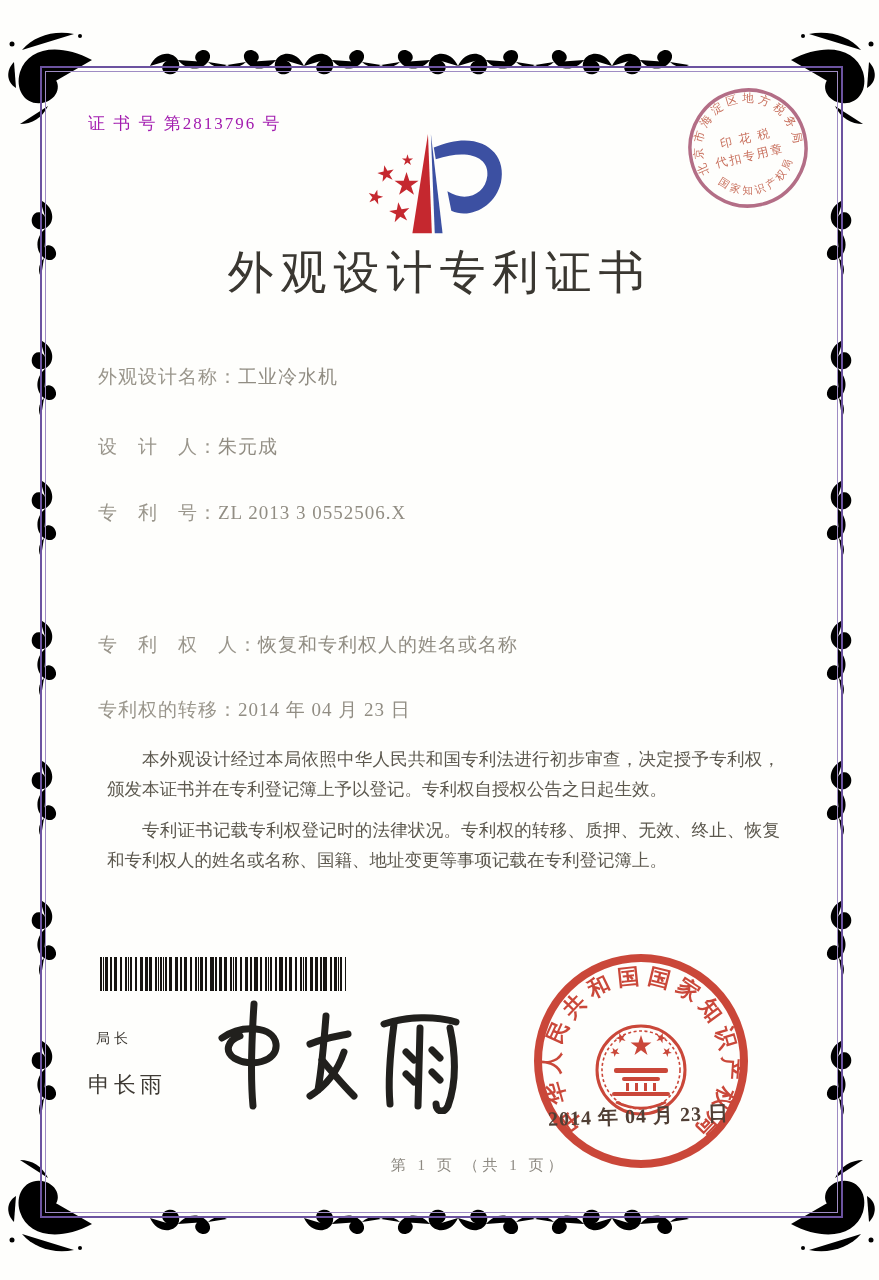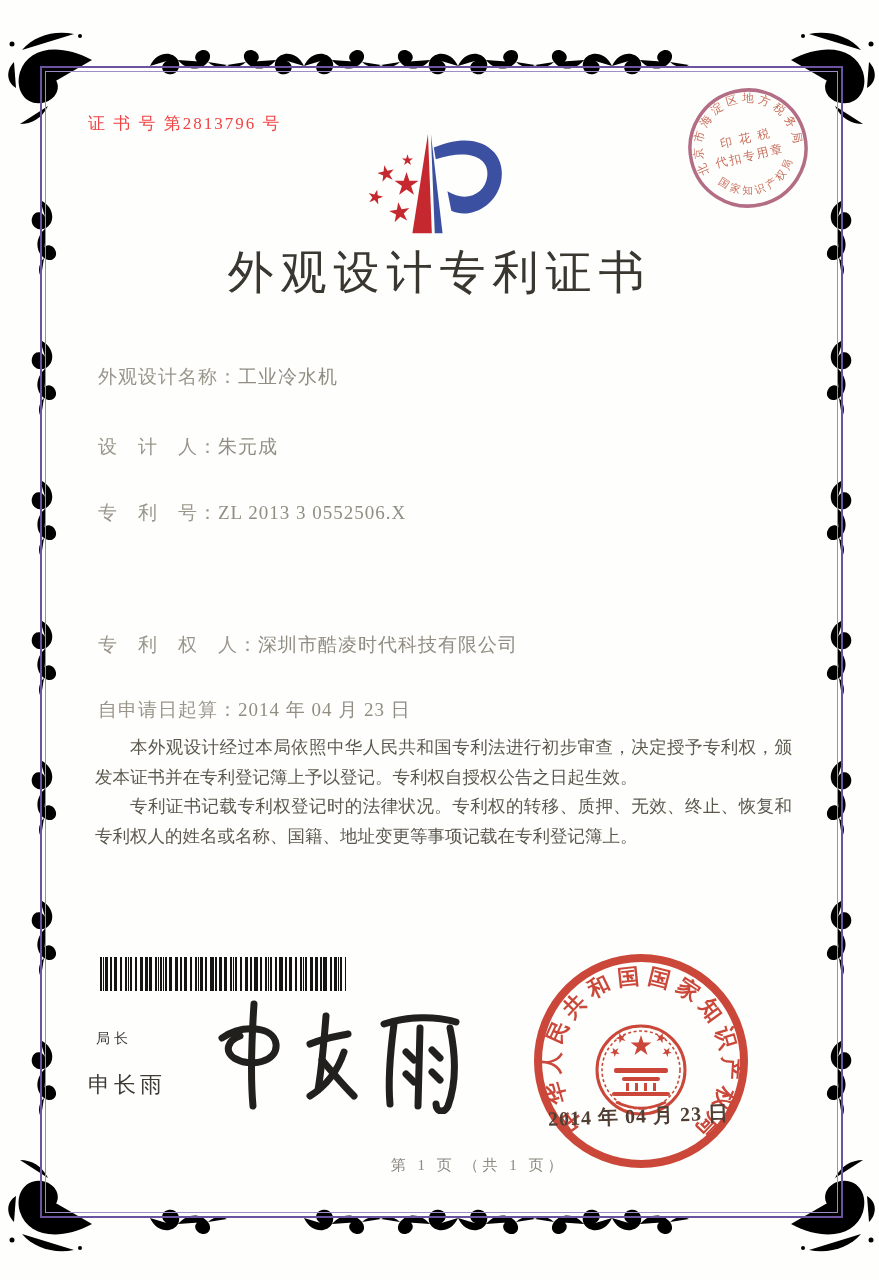--- a/index.html
+++ b/index.html
@@ -29,21 +29,21 @@
     border:2.5px solid var(--c-border);box-sizing:border-box;
   }
   .frame::after{
     content:"";position:absolute;left:3px;top:3px;right:3px;bottom:3px;
     border:1px solid var(--c-border-inner);
   }
   svg.filigree{position:absolute;left:0;top:0;pointer-events:none;}
   
   .cert-no{
     position:absolute;left:88px;top:112px;font-size:17px;letter-spacing:2px;
-    color:#ef4444;
+    color:#a21caf;
   }
   .logo{position:absolute;left:352px;top:124px;}
   .logo .st{fill:var(--c-logo-red);}
   .doc-title{
     position:absolute;left:0;top:242px;width:100%;text-align:center;
     font-size:46px;font-weight:normal;letter-spacing:7px;color:var(--c-text-dark);
   }
   
   .tax-stamp{
     position:absolute;left:684px;top:84px;width:128px;height:128px;
@@ -57,21 +57,21 @@
     position:absolute;left:98px;font-size:19px;color:var(--c-text-faint);
     letter-spacing:1px;white-space:nowrap;
   }
   .field .val{color:#918d83;}
   
   .body-text{
     position:absolute;left:95px;top:733px;width:697px;
     font-size:17.5px;line-height:29.5px;color:var(--c-text-body);
     text-align:justify;
   }
-  .body-text p{margin:0;text-indent:2em;}
+  .body-text p{margin:12px;text-indent:2em;}
   
   .barcode{
     position:absolute;left:100px;top:957px;width:246px;height:34px;
     background:
       repeating-linear-gradient(90deg,#161411 0 2px,transparent 2px 5px),
       repeating-linear-gradient(90deg,transparent 0 3px,#161411 3px 4px,transparent 4px 11px),
       repeating-linear-gradient(90deg,#161411 0 1px,transparent 1px 7px);
   }
   
   .sig-title{position:absolute;left:96px;top:1030px;font-size:14px;letter-spacing:4px;color:var(--c-text-sig);}
@@ -197,24 +197,24 @@
   <div class="field" style="top:434px">
     <span class="lbl">设　计　人：</span><span class="val">朱元成</span>
   </div>
   <div class="field" style="top:364px">
     <span class="lbl">外观设计名称：</span><span class="val">工业冷水机</span>
   </div>
   <div class="field" style="top:500px">
     <span class="lbl">专　利　号：</span><span class="val">ZL 2013 3 0552506.X</span>
   </div>
   <div class="field" style="top:632px">
-    <span class="lbl">专　利　权　人：</span><span class="val">深圳市酷凌时代科技有限公司</span>
+    <span class="lbl">专　利　权　人：</span><span class="val">恢复和专利权人的姓名或名称</span>
   </div>
   <div class="field" style="top:697px">
-    <span class="lbl">自申请日起算：</span><span class="val">2014 年 04 月 23 日</span>
+    <span class="lbl">专利权的转移：</span><span class="val">2014 年 04 月 23 日</span>
   </div>
 
   <div class="body-text">
     <p>本外观设计经过本局依照中华人民共和国专利法进行初步审查，决定授予专利权，颁发本证书并在专利登记簿上予以登记。专利权自授权公告之日起生效。</p>
     <p>专利证书记载专利权登记时的法律状况。专利权的转移、质押、无效、终止、恢复和专利权人的姓名或名称、国籍、地址变更等事项记载在专利登记簿上。</p>
   </div>
 
   <div class="barcode"></div>
 
   <div class="sig-title">局长</div>

